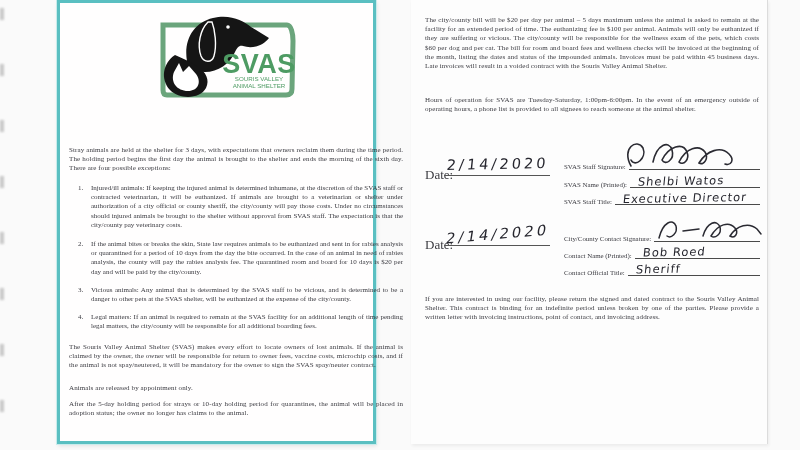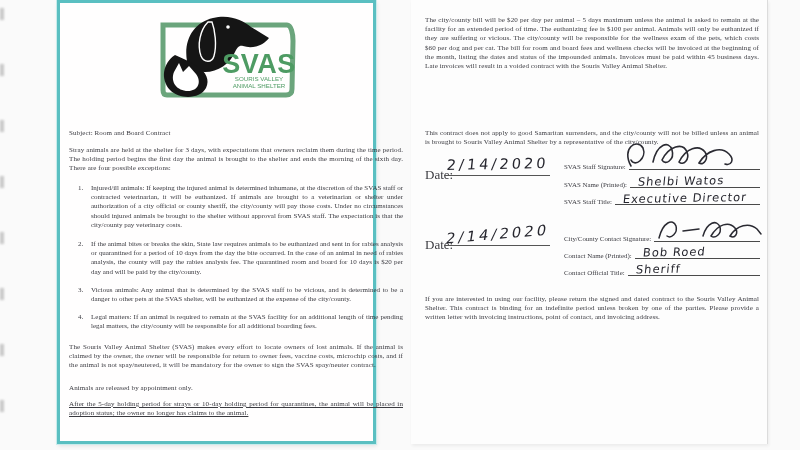--- a/index.html
+++ b/index.html
@@ -76,21 +76,20 @@
       <circle cx="73" cy="16" r="1.8" fill="#ffffff"></circle>
       <path d="M20,44 C8,52 5,68 15,79 C25,89 45,88 51,77 C55,69 51,61 43,56 C36,51 27,47 20,44 Z" fill="#151515"></path>
       <path d="M24,52 L28,61 L34,55 L41,63 C47,71 43,80 33,80 C22,80 15,71 19,61 Z" fill="#ffffff"></path>
     </g>
 
     <text x="104" y="62" text-anchor="middle" font-family="Liberation Sans, sans-serif" font-weight="bold" font-size="27" fill="#4e9b63" letter-spacing="0.5">SVAS</text>
     <text x="104" y="70" text-anchor="middle" font-family="Liberation Sans, sans-serif" font-size="6.2" fill="#4e9b63">SOURIS VALLEY</text>
     <text x="104" y="77" text-anchor="middle" font-family="Liberation Sans, sans-serif" font-size="6.2" fill="#4e9b63">ANIMAL SHELTER</text>
   </svg>
 
-  <div class="t" style="top:126px;text-align:left;">Subject: Room and Board Contract</div>
   <div class="t" style="top:143px;">Stray animals are held at the shelter for 3 days, with expectations that owners reclaim them during the time period. The holding period begins the first day the animal is brought to the shelter and ends the morning of the sixth day. There are four possible exceptions:</div>
 
   <div class="list-item" style="top:181px;">
     <span class="list-num">1.</span>
     <span>Injured/ill animals: If keeping the injured animal is determined inhumane, at the discretion of the SVAS staff or contracted veterinarian, it will be euthanized. If animals are brought to a veterinarian or shelter under authorization of a city official or county sheriff, the city/county will pay those costs. Under no circumstances should injured animals be brought to the shelter without approval from SVAS staff. The expectation is that the city/county pay veterinary costs.</span>
   </div>
   <div class="list-item" style="top:237px;">
     <span class="list-num">2.</span>
     <span>If the animal bites or breaks the skin, State law requires animals to be euthanized and sent in for rabies analysis or quarantined for a period of 10 days from the day the bite occurred. In the case of an animal in need of rabies analysis, the county will pay the rabies analysis fee. The quarantined room and board for 10 days is $20 per day and will be paid by the city/county.</span>
   </div>
@@ -98,27 +97,27 @@
     <span class="list-num">3.</span>
     <span>Vicious animals: Any animal that is determined by the SVAS staff to be vicious, and is determined to be a danger to other pets at the SVAS shelter, will be euthanized at the expense of the city/county.</span>
   </div>
   <div class="list-item" style="top:310px;">
     <span class="list-num">4.</span>
     <span>Legal matters: If an animal is required to remain at the SVAS facility for an additional length of time pending legal matters, the city/county will be responsible for all additional boarding fees.</span>
   </div>
 
   <div class="t" style="top:381px;text-align:left;">Animals are released by appointment only.</div>
   <div class="t" style="top:340px;">The Souris Valley Animal Shelter (SVAS) makes every effort to locate owners of lost animals. If the animal is claimed by the owner, the owner will be responsible for return to owner fees, vaccine costs, microchip costs, and if the animal is not spay/neutered, it will be mandatory for the owner to sign the SVAS spay/neuter contract.</div>
-  <div class="t" style="top:397px;text-decoration:underline;">After the 5-day holding period for strays or 10-day holding period for quarantines, the animal will be placed in adoption status; the owner no longer has claims to the animal.</div>
+  <div class="t" style="top:397px;">After the 5-day holding period for strays or 10-day holding period for quarantines, the animal will be placed in adoption status; the owner no longer has claims to the animal.</div>
 </div>
 
 <div class="page page-right">
 
   <div class="t" style="top:16px;">The city/county bill will be $20 per day per animal – 5 days maximum unless the animal is asked to remain at the facility for an extended period of time. The euthanizing fee is $100 per animal. Animals will only be euthanized if they are suffering or vicious. The city/county will be responsible for the wellness exam of the pets, which costs $60 per dog and per cat. The bill for room and board fees and wellness checks will be invoiced at the beginning of the month, listing the dates and status of the impounded animals. Invoices must be paid within 45 business days. Late invoices will result in a voided contract with the Souris Valley Animal Shelter.</div>
-  <div class="t" style="top:129px;">This contract does not apply to good Samaritan surrenders, and the city/county will not be billed unless an animal is brought to Souris Valley Animal Shelter by a representative of the city/county.</div>
+  <div class="t" style="top:96px;">Hours of operation for SVAS are Tuesday-Saturday, 1:00pm-6:00pm. In the event of an emergency outside of operating hours, a phone list is provided to all signees to reach someone at the animal shelter.</div>
 
   <div class="sig-date-label" style="top:167px;">Date:</div>
   <span class="hand date-hand" style="left:36px;top:156px;">2/14/2020</span>
   <div class="date-line" style="left:33px;top:175px;width:106px;"></div>
 
   <div class="sig-row" style="top:156px;">
     <span class="lbl">SVAS Staff Signature:</span>
     <span class="line"></span>
   </div>
   <svg class="scribble" style="left:208px;top:136px;" width="140" height="38" viewBox="0 0 140 38">

